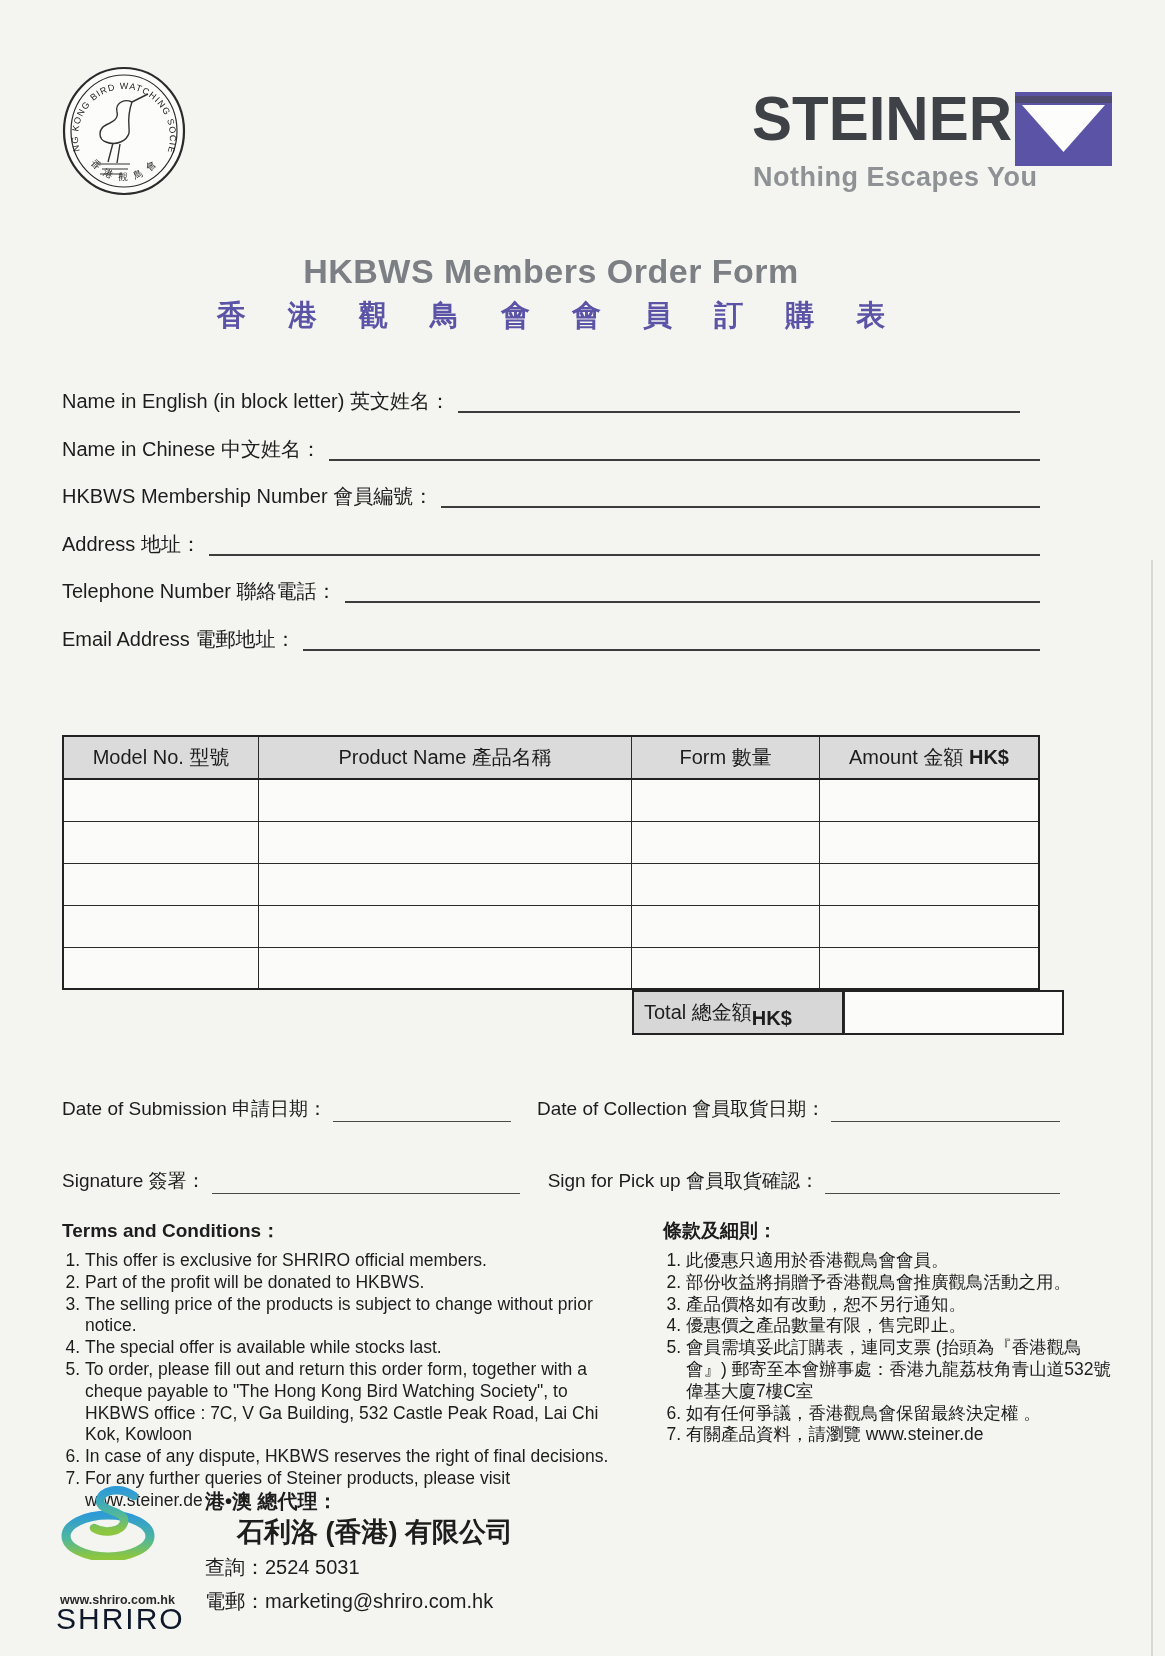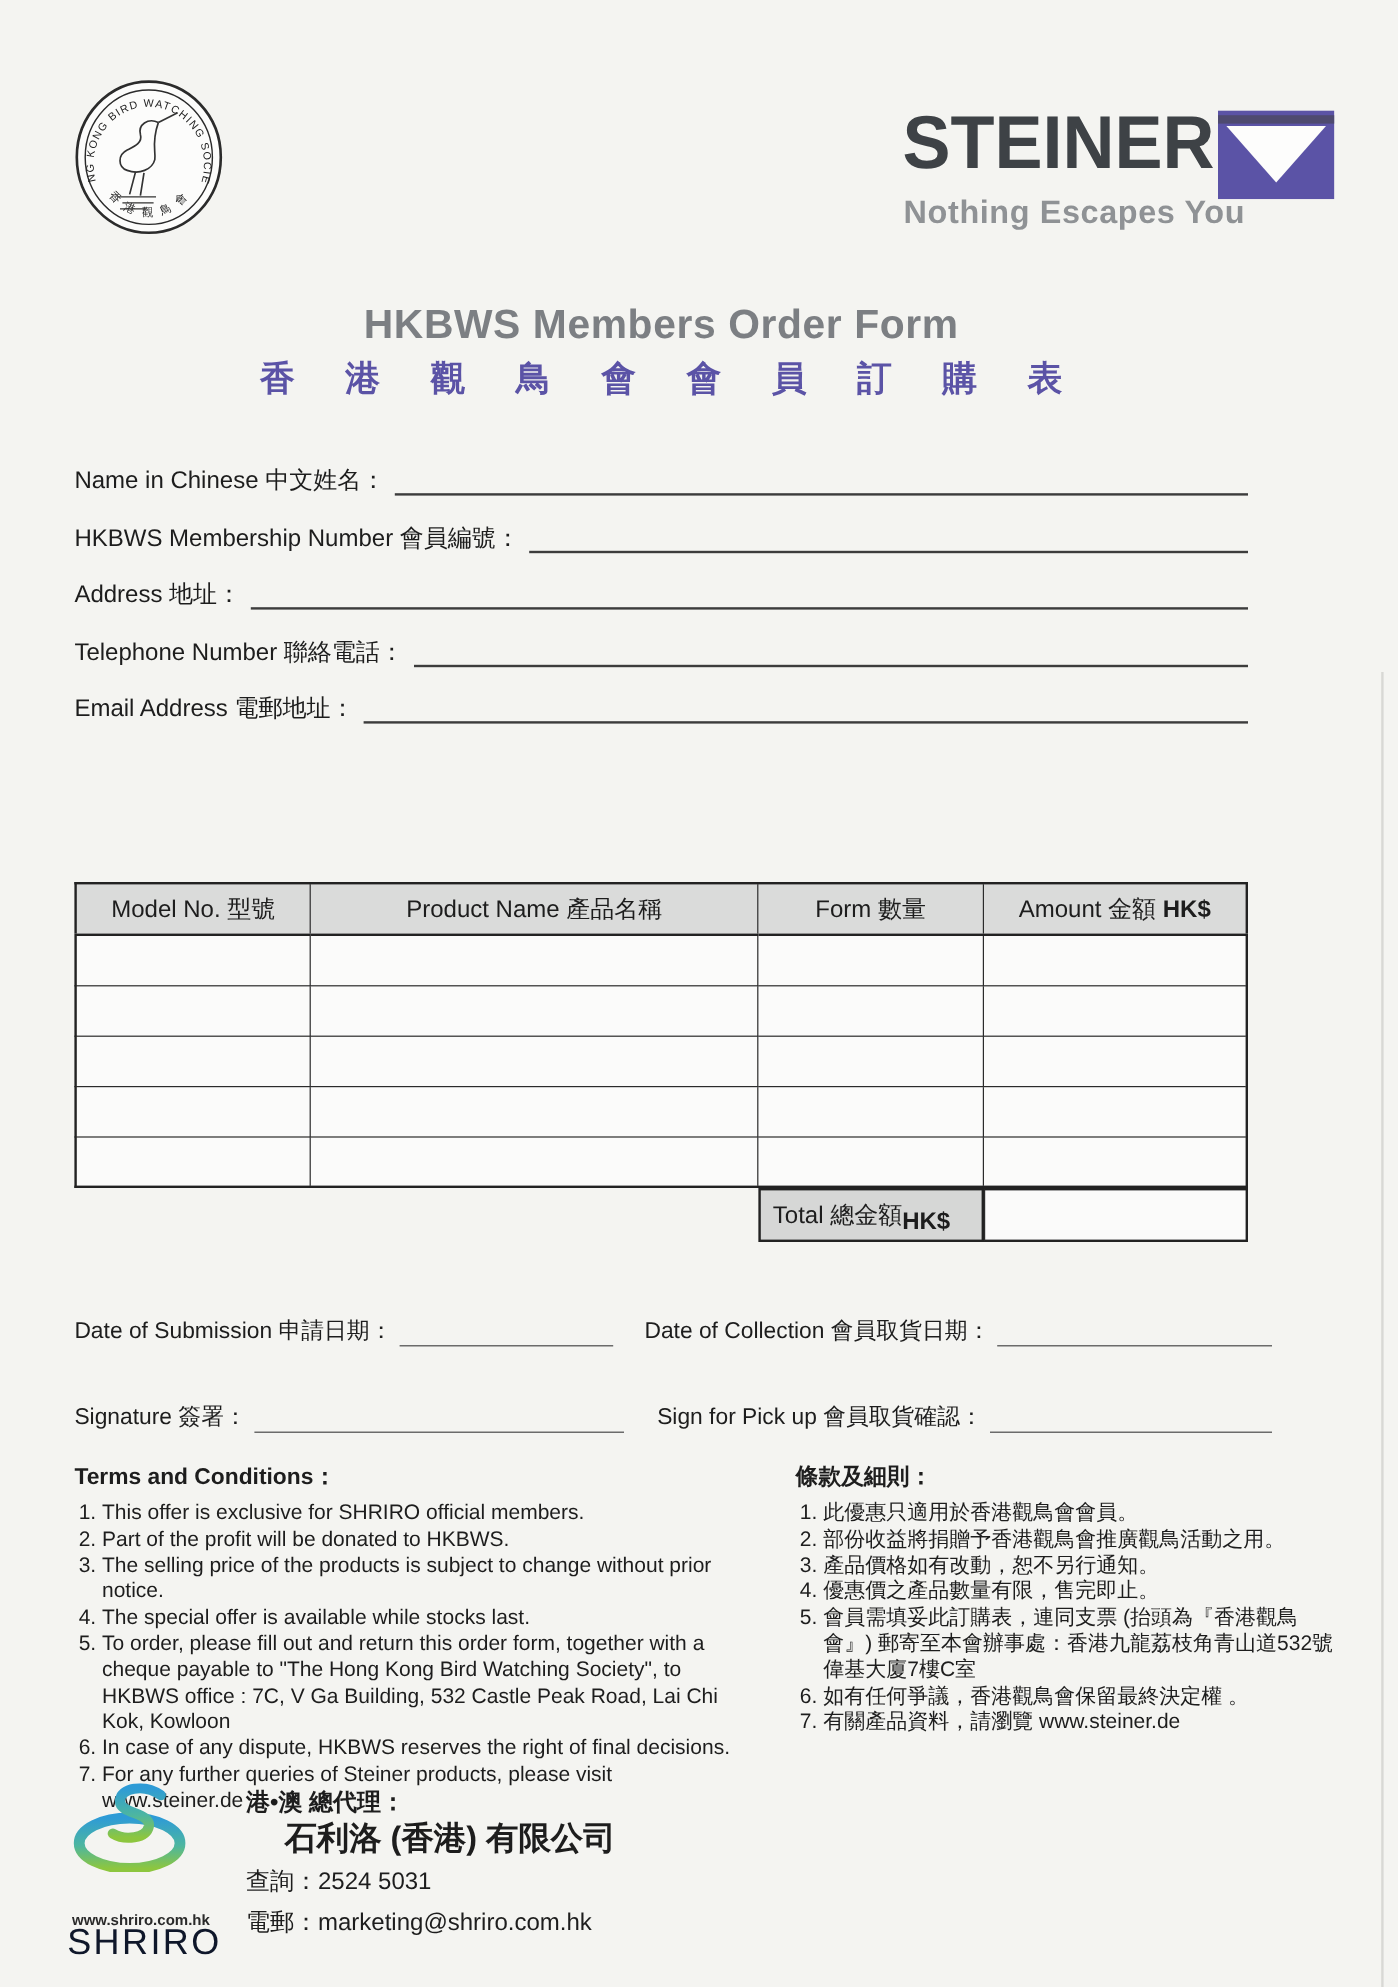--- a/index.html
+++ b/index.html
@@ -44,21 +44,21 @@
   .order-table th, .order-table td { border:1.5px solid #2b2b2b; }
   .order-table { border:2.5px solid #222; }
   .order-table th {
     background:#dadbda; font-size:20px; font-weight:normal;
     height:43px; text-align:center; border-bottom:2.5px solid #222;
   }
   .order-table td { height:42px; background:#fbfbfa; }
   .hk-bold { font-weight:bold;margin-top:11px; }
   .total-row { left:632px; top:990px; display:flex; }
   .total-label-cell {
-    width:188px; height:45px; background:#d6d7d6; border:2.5px solid #222;
+    width:212px; height:45px; background:#d6d7d6; border:2.5px solid #222;
     display:flex; align-items:center; padding-left:10px; font-size:20px;
   }
   .total-value-cell {
     width:220px; height:45px; background:#fbfbfa;
     border:2.5px solid #222; border-left:1.5px solid #2b2b2b;
   }
 
   
   .ds-row { left:62px; width:998px; display:flex; align-items:flex-end; height:30px; }
   .ds-label { white-space:nowrap; font-size:19px; padding-right:6px; }
@@ -121,20 +121,24 @@
   </svg>
   <div class="steiner-tagline">Nothing Escapes You</div>
 </div>
 
 <div class="abs title-wrap">
   <div class="title-en">HKBWS Members Order Form</div>
   <div class="title-zh">香 港 觀 鳥 會 會 員 訂 購 表</div>
 </div>
 
 <div class="abs fields">
+  <div class="field-row">
+    <span class="field-label">Name in English (in block letter) 英文姓名：</span>
+    <span class="field-line" style="max-width:562px"></span>
+  </div>
   <div class="field-row">
     <span class="field-label">Name in Chinese 中文姓名：</span>
     <span class="field-line"></span>
   </div>
   <div class="field-row">
     <span class="field-label">HKBWS Membership Number 會員編號：</span>
     <span class="field-line"></span>
   </div>
   <div class="field-row">
     <span class="field-label">Address 地址：</span>

